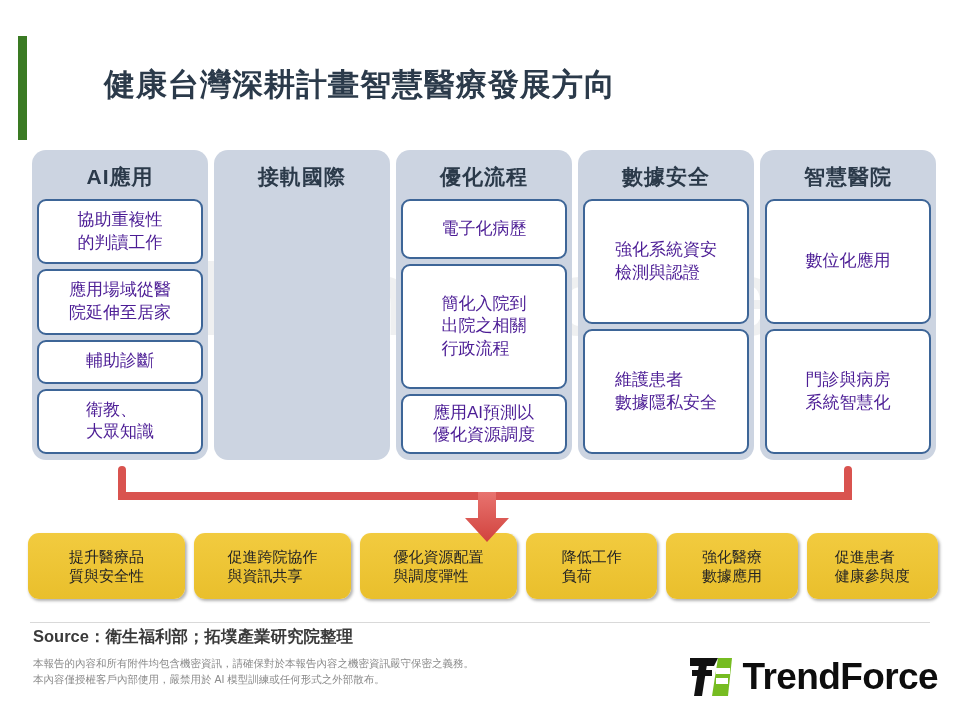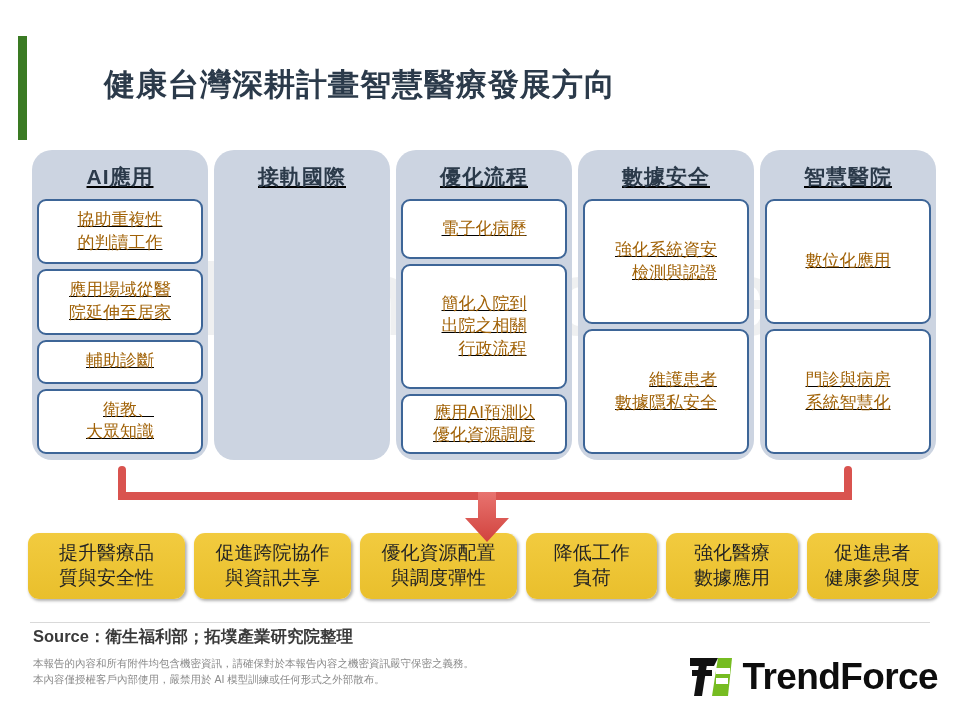--- a/index.html
+++ b/index.html
@@ -57,25 +57,24 @@
     position: absolute;
     left: 32px; top: 150px;
     width: 910px; height: 310px;
     display: flex;
     gap: 6px;
     z-index: 2;
   }
   .column {
     width: 176px;
     background: #ccd4e1;
-    border-radius: 20px;
+    border-radius: 14px;
     padding: 5px 5px 6px 5px;
     display: flex;
     flex-direction: column;
-    text-decoration: underline;
   }
   .col-header {
     height: 44px;
     display: flex;
     align-items: center;
     justify-content: center;
     font-size: 21px;
     font-weight: bold;
     color: #2b3a4a;
     letter-spacing: 1px;
@@ -87,24 +86,24 @@
     flex-direction: column;
     gap: 5px;
   }
   .item {
     background: #ffffff;
     border: 2.2px solid #3d6597;
     border-radius: 9px;
     display: flex;
     align-items: center;
     justify-content: center;
-    text-align: right;
+    text-align: left;
     font-size: 17px;
     line-height: 1.32;
-    color: #a16207;
+    color: #4c1d95;
     padding: 3px 4px;
     white-space: pre-line;
   }
   .item.grow1 { flex: 1; }
   .item.grow2 { flex: 1.62; }
   .item.grow3 { flex: 2.3; }
 
   
   #connector {
     position: absolute;
@@ -128,22 +127,22 @@
     gap: 9px;
     z-index: 3;
   }
   .outcome {
     background: linear-gradient(#f2cb3f, #e9bf2c);
     border-radius: 11px;
     box-shadow: 1.5px 2px 3px rgba(0,0,0,0.30);
     display: flex;
     align-items: center;
     justify-content: center;
-    text-align: center;
-    font-size: 19px;
+    text-align: left;
+    font-size: 15px;
     line-height: 1.3;
     color: #242424;
     white-space: pre-line;
     padding: 2px 3px;
   }
   .w-wide { flex: 1.205; }
   .w-narrow { flex: 1; }
 
   
   #source-line {

